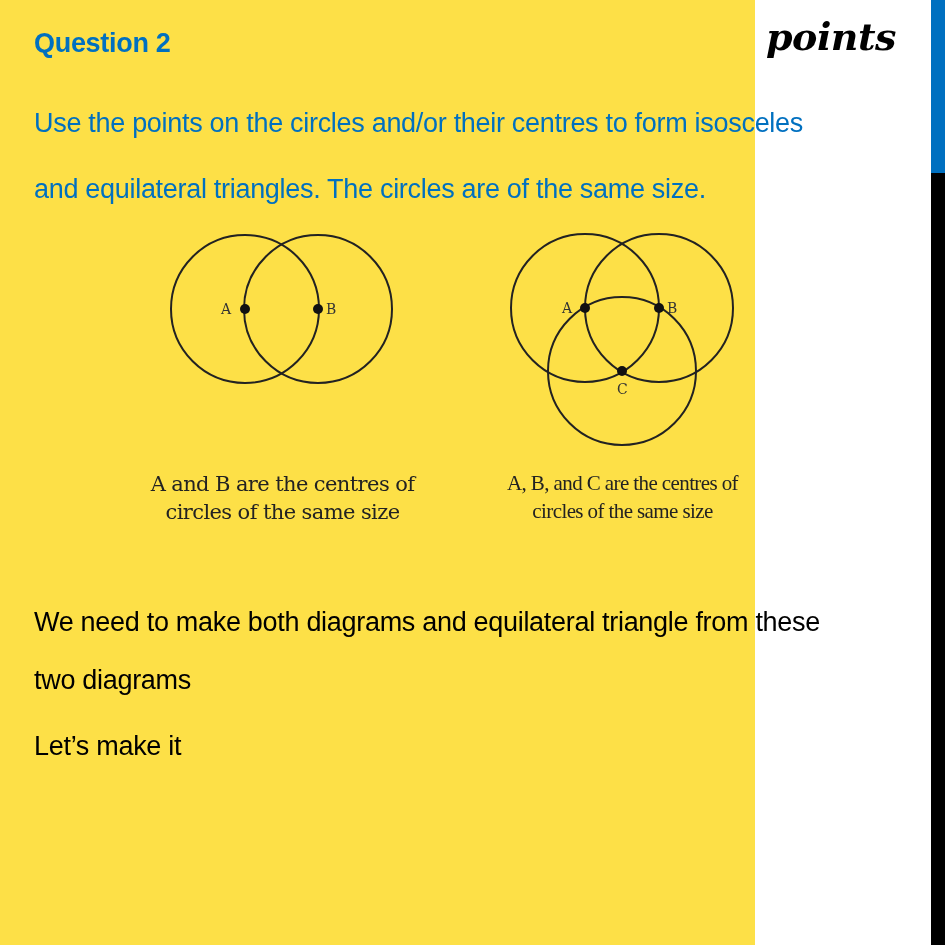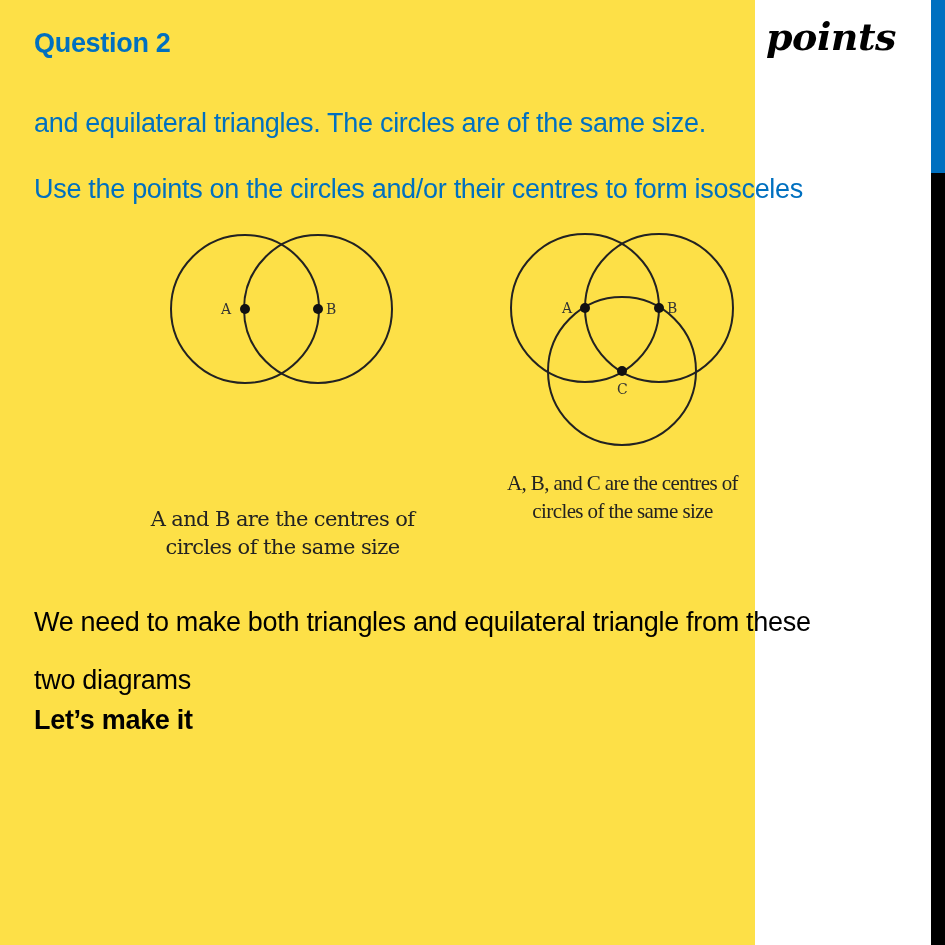--- a/index.html
+++ b/index.html
@@ -37,22 +37,22 @@
     svg text { font-family: "DejaVu Serif", "Liberation Serif", serif; font-size: 14px; fill: #333; }
   </style>
 </head>
 <body>
 
 <div class="slide">
   <div class="title">Question 2</div>
   <div class="logo">points</div>
 
   <div class="question">
+    <div>Use the points on the circles and/or their centres to form isosceles</div>
     <div>and equilateral triangles. The circles are of the same size.</div>
-    <div>Use the points on the circles and/or their centres to form isosceles</div>
   </div>
 
   <svg class="diagram" style="left:160px; top:225px;" width="250" height="170" viewBox="0 0 250 170">
     <circle cx="85" cy="84" r="74" fill="none" stroke="#222" stroke-width="2"></circle>
     <circle cx="158" cy="84" r="74" fill="none" stroke="#222" stroke-width="2"></circle>
     <circle cx="85" cy="84" r="5" fill="#111"></circle>
     <circle cx="158" cy="84" r="5" fill="#111"></circle>
     <text x="61" y="89">A</text>
     <text x="166" y="89">B</text>
   </svg>
@@ -62,28 +62,28 @@
     <circle cx="159" cy="83" r="74" fill="none" stroke="#222" stroke-width="2"></circle>
     <circle cx="122" cy="146" r="74" fill="none" stroke="#222" stroke-width="2"></circle>
     <circle cx="85" cy="83" r="5" fill="#111"></circle>
     <circle cx="159" cy="83" r="5" fill="#111"></circle>
     <circle cx="122" cy="146" r="5" fill="#111"></circle>
     <text x="62" y="88">A</text>
     <text x="167" y="88">B</text>
     <text x="117" y="169">C</text>
   </svg>
 
-  <div class="caption" style="left:120px; top:470px; width:325px;margin-top:35px;">
+  <div class="caption" style="left:120px; top:470px; width:325px;">
     <div>A and B are the centres of</div>
     <div>circles of the same size</div>
   </div>
   <div class="caption" style="left:450px; top:469px; width:345px;font-family:Liberation Serif, serif;">
     <div>A, B, and C are the centres of</div>
     <div>circles of the same size</div>
   </div>
 
-  <div class="body-text" style="top:607px;">We need to make both triangles and equilateral triangle from these</div>
+  <div class="body-text" style="top:607px;">We need to make both diagrams and equilateral triangle from these</div>
   <div class="body-text" style="top:665px;">two diagrams</div>
-  <div class="body-text" style="top:705px;font-weight:bold;">Let’s make it</div>
+  <div class="body-text" style="top:731px;">Let’s make it</div>
 </div>
 
 <div class="side-bar-blue"></div>
 <div class="side-bar-black"></div>
 
 </body></html>

